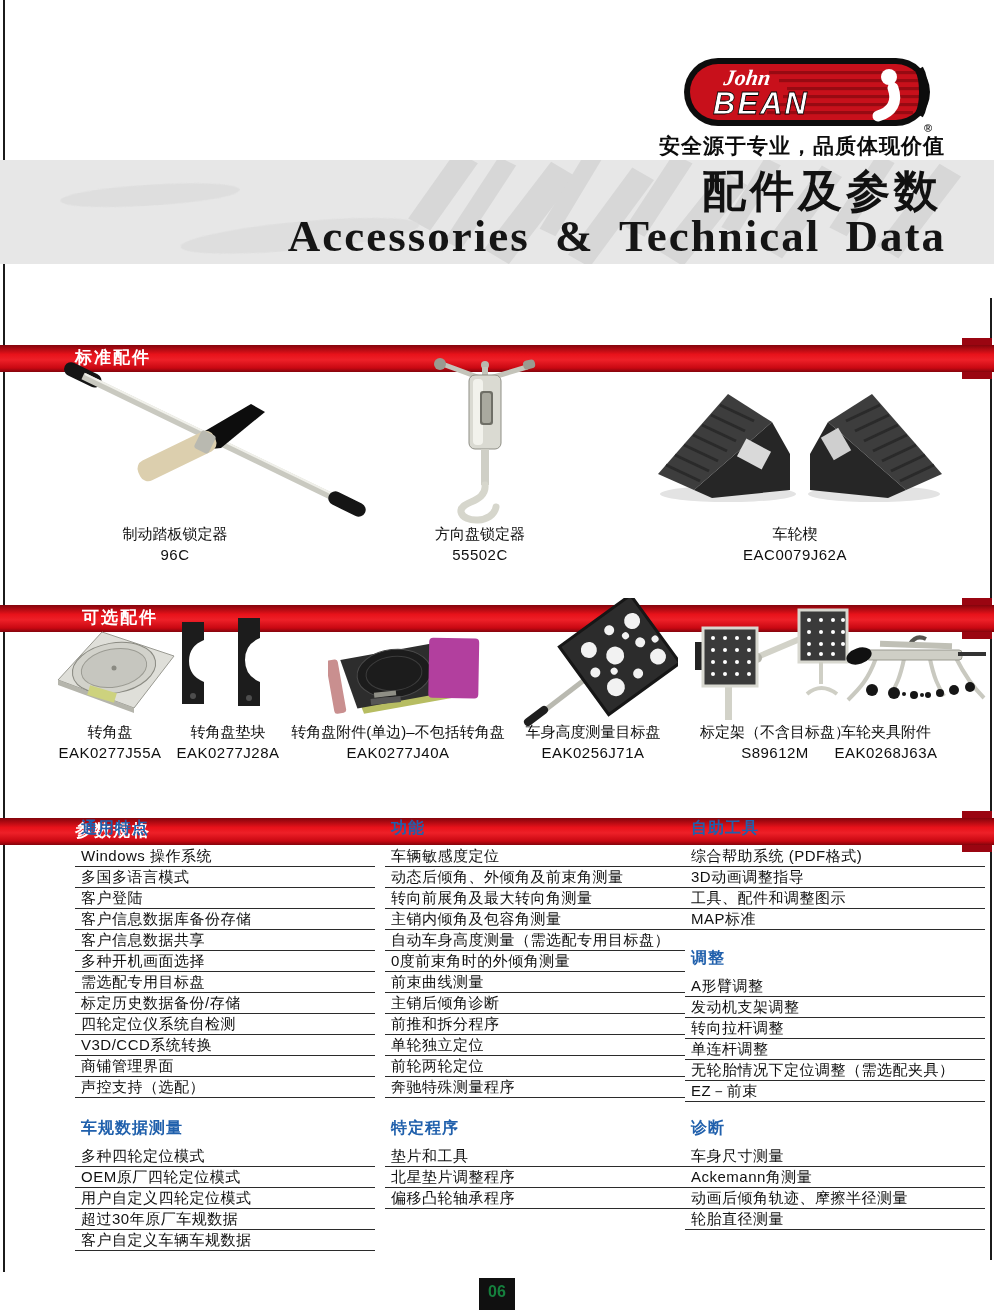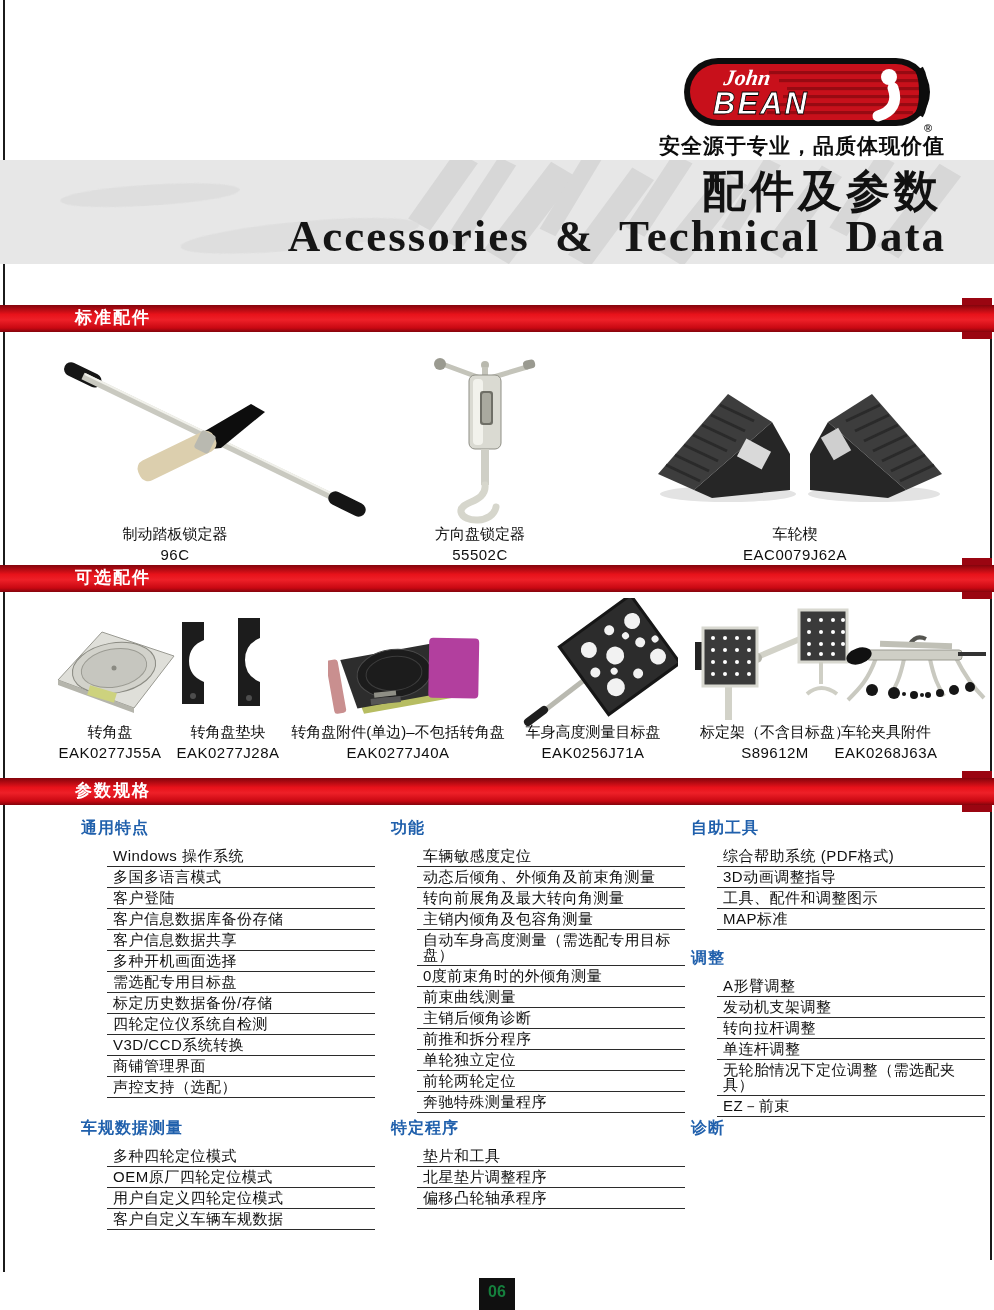--- a/index.html
+++ b/index.html
@@ -22,36 +22,36 @@
   
   .banner{position:absolute;left:0;top:160px;width:994px;height:104px;background:var(--banner-gray);}
   .banner svg.tread{position:absolute;left:0;top:0;width:100%;height:100%;}
   .banner-zh{position:absolute;right:52px;top:2px;font-size:44px;font-weight:bold;color:#111;
              letter-spacing:4px;}
   .banner-en{position:absolute;right:48px;top:50px;font-size:45px;font-weight:bold;color:#151515;
              letter-spacing:2px;word-spacing:12px;white-space:nowrap;font-family:Liberation Serif, serif;}
 
   
   .redbar{position:absolute;left:0;width:994px;height:27px;
-          background:linear-gradient(180deg,#83040c 0%,var(--accent-red) 35%,#ee2028 55%,#c90812 85%,#83040c 100%);}
+          background:linear-gradient(180deg,#83040c 0%,var(--accent-red) 35%,#ee2028 55%,#c90812 85%,#83040c 100%);margin-top:40px;}
   .redbar .label{display:block;padding-left:75px;line-height:26px;color:#fff;font-size:17px;
                  font-weight:bold;letter-spacing:2px;}
   .redbar .tab-top,.redbar .tab-bottom{position:absolute;right:2px;width:30px;height:7px;background:var(--dark-red);}
   .redbar .tab-top{top:-7px;} .redbar .tab-bottom{bottom:-7px;}
-  #bar-standard{top:305px;} #bar-optional{top:565px;} #bar-specs{top:778px;}
+  #bar-standard{top:305px;} #bar-optional{top:565px;padding-left:7px;} #bar-specs{top:778px;}
 
   
   .pimg{position:absolute;}
   .plabel{position:absolute;text-align:center;font-size:15px;line-height:1.38;color:#0e0e0e;}
   .plabel .code{letter-spacing:.5px;}
 
   
   .spec-group{position:absolute;width:300px;}
   .spec-title{font-size:16px;font-weight:bold;color:var(--header-blue);padding-left:6px;margin-bottom:7px;letter-spacing:1px;}
-  .spec-list{list-style:none;margin-left:32px;}
+  .spec-list{list-style:none;}
   .spec-item{font-size:15px;line-height:15px;padding:2px 0 3px 6px;border-bottom:1px solid #2b2b2b;color:#101010;letter-spacing:.5px;}
 
   
   .pagenum{position:absolute;left:50%;transform:translateX(-50%);top:1278px;width:36px;height:40px;
            background:#101010;color:#15803d;font-size:16px;font-weight:bold;text-align:center;line-height:28px;}
 </style>
 </head>
 <body>
 
 <div class="page">
@@ -394,32 +394,40 @@
       </ul>
   </section>
 
   <section class="spec-group" style="left:75px;top:1118px">
     <h3 class="spec-title">车规数据测量</h3>
     <ul class="spec-list">
 
     <li class="spec-item">多种四轮定位模式</li>
         <li class="spec-item">OEM原厂四轮定位模式</li>
         <li class="spec-item">用户自定义四轮定位模式</li>
+        <li class="spec-item">超过30年原厂车规数据</li>
         <li class="spec-item">客户自定义车辆车规数据</li>
       </ul>
   </section>
 
   <section class="spec-group" style="left:385px;top:1118px">
     <h3 class="spec-title">特定程序</h3>
     <ul class="spec-list">
 
     <li class="spec-item">垫片和工具</li>
         <li class="spec-item">北星垫片调整程序</li>
         <li class="spec-item">偏移凸轮轴承程序</li>
       </ul>
   </section>
 
   <section class="spec-group" style="left:685px;top:1118px">
     <h3 class="spec-title">诊断</h3>
+    <ul class="spec-list">
+
+    <li class="spec-item">车身尺寸测量</li>
+        <li class="spec-item">Ackemann角测量</li>
+        <li class="spec-item">动画后倾角轨迹、摩擦半径测量</li>
+        <li class="spec-item">轮胎直径测量</li>
+      </ul>
   </section>
 
   <div class="pagenum">06</div>
 </div>
 
 </body></html>

